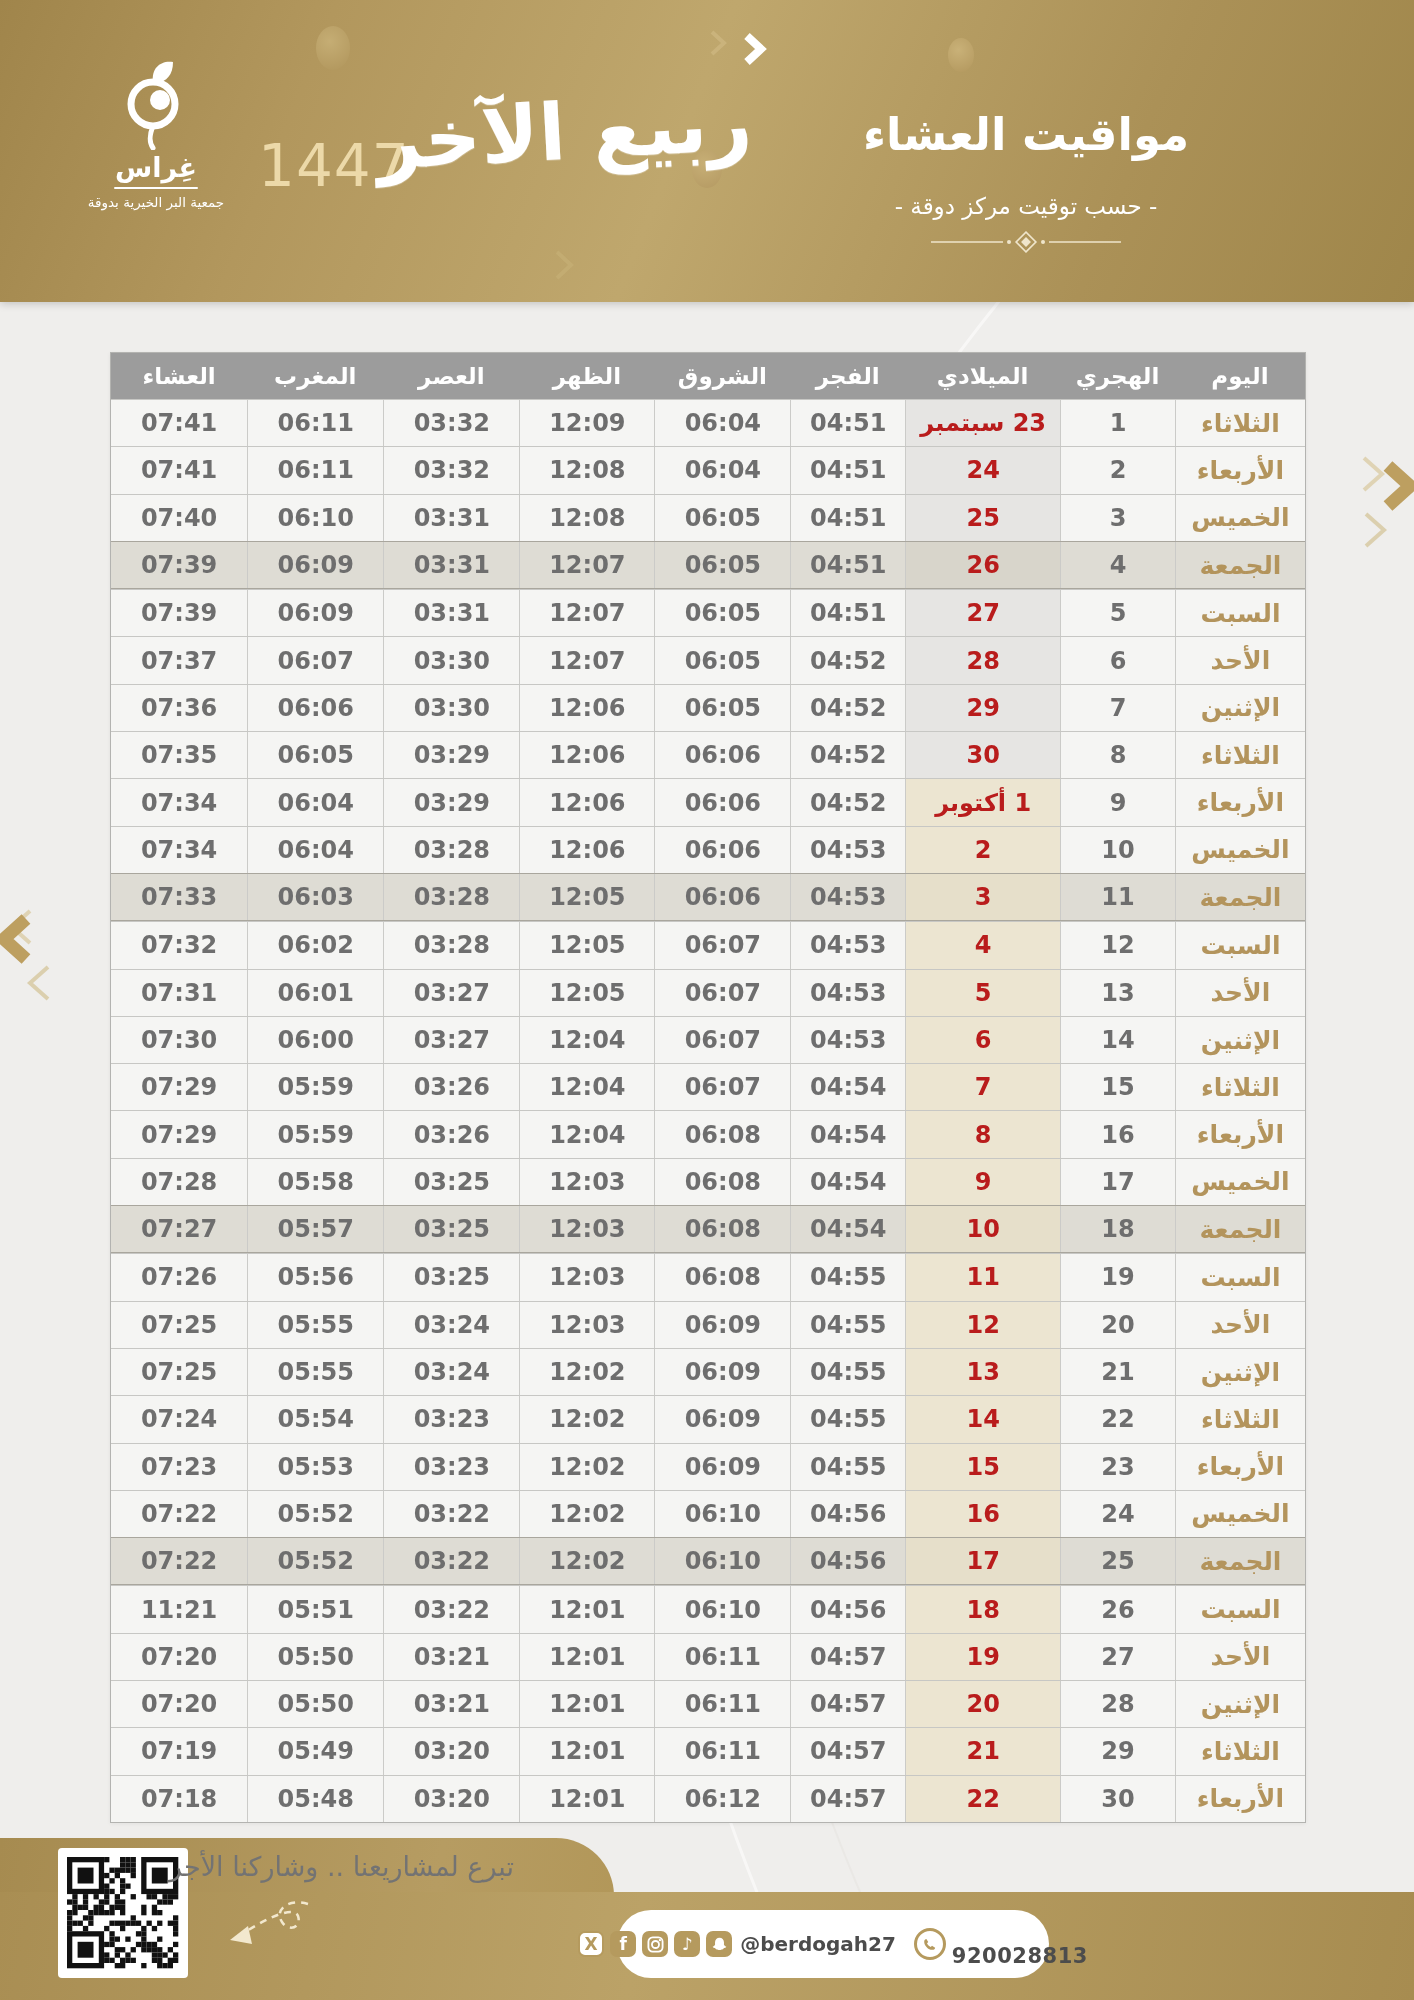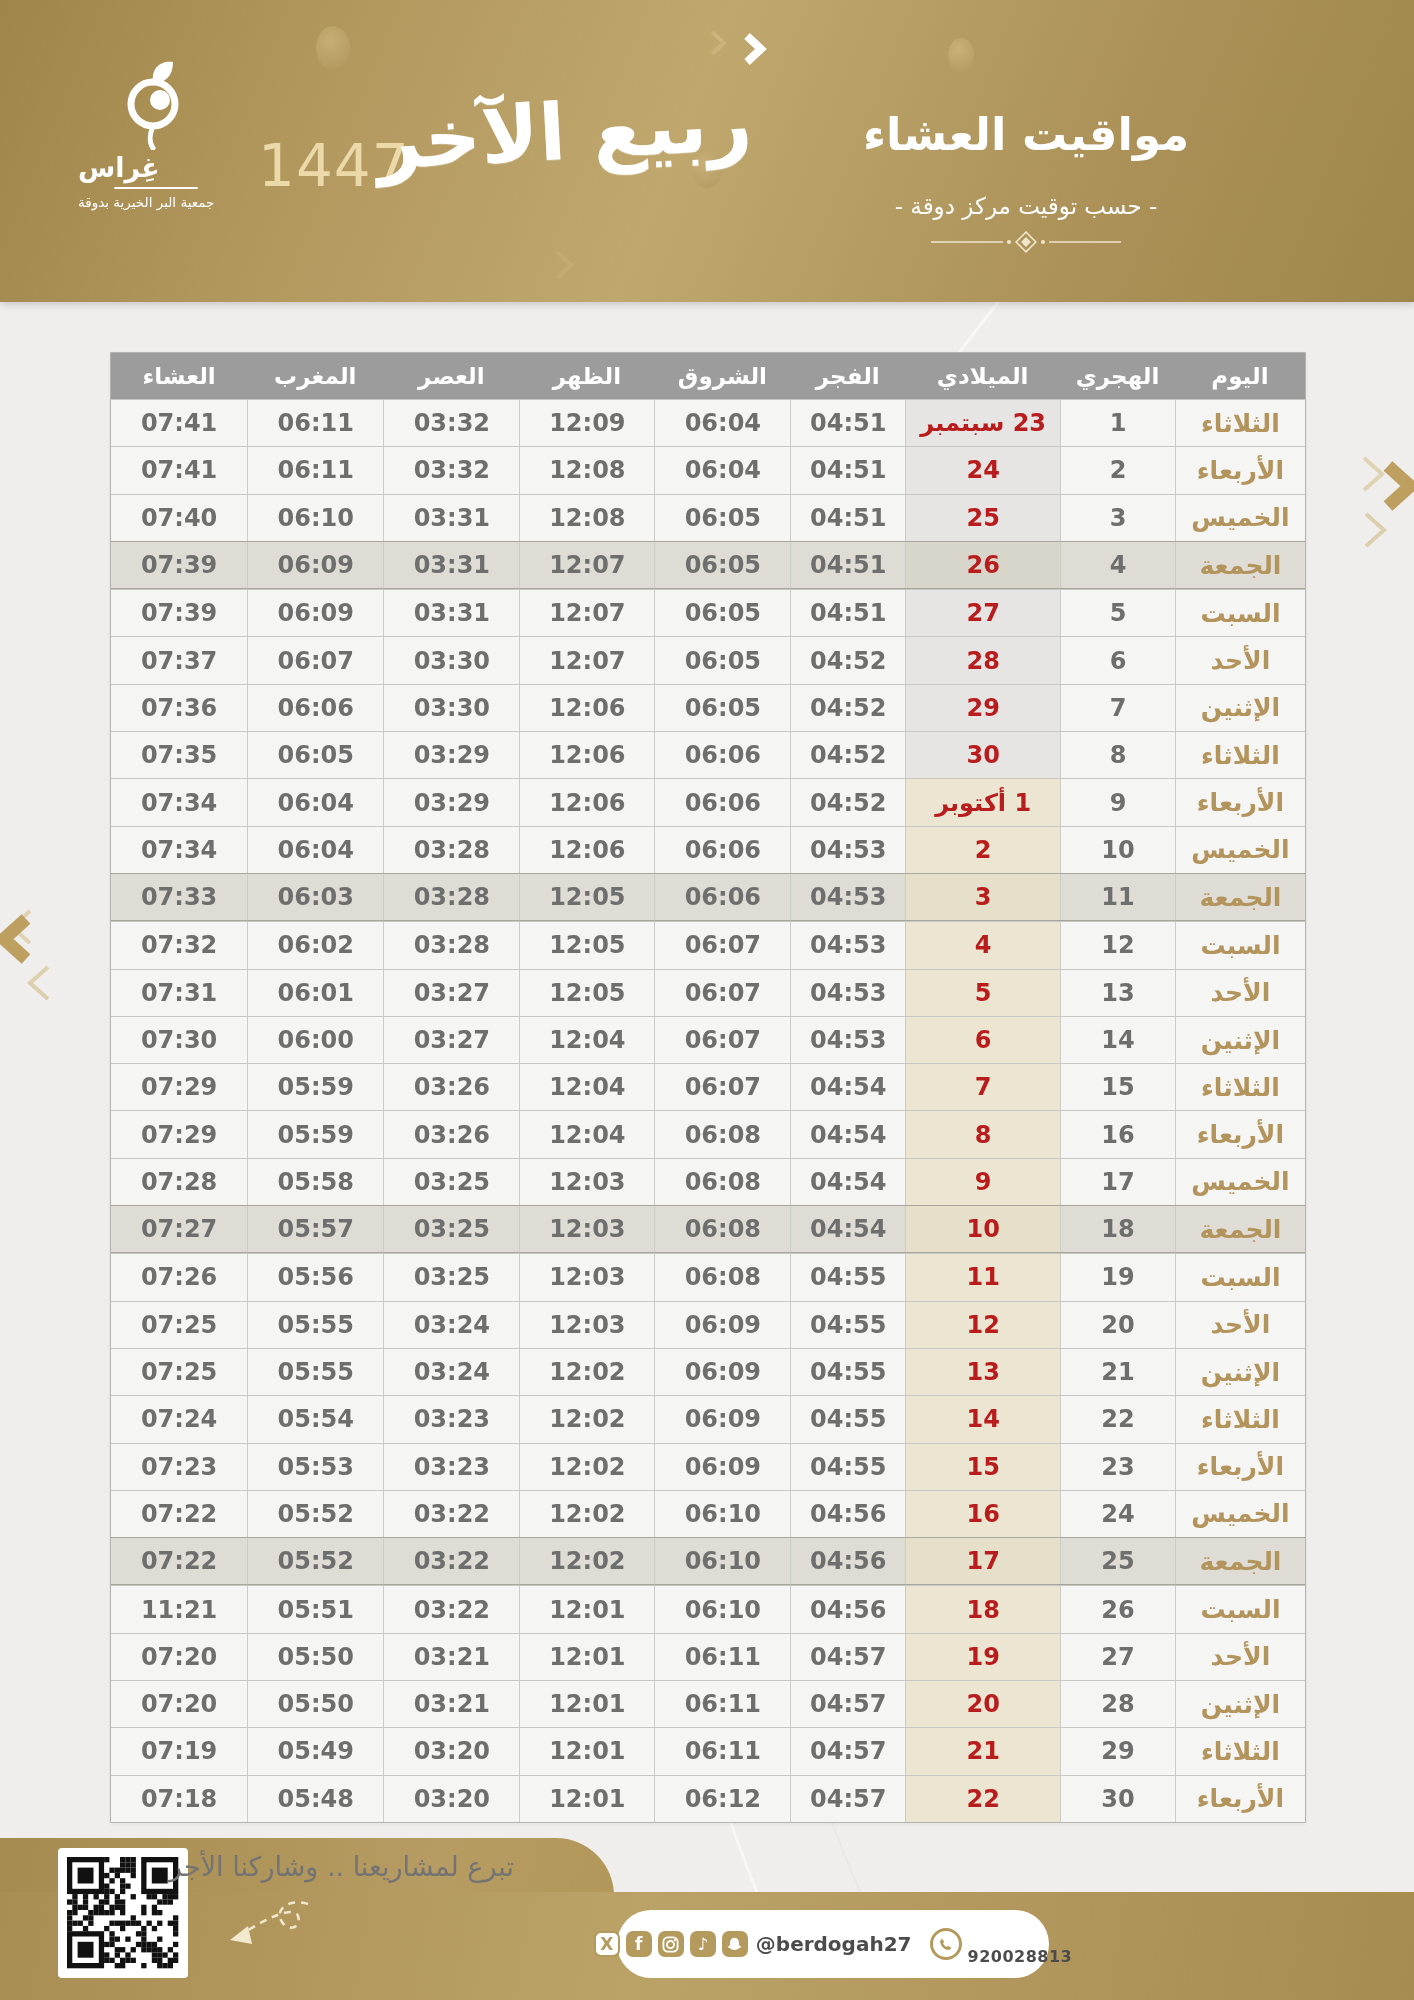--- a/index.html
+++ b/index.html
@@ -10,21 +10,21 @@
 
   
   .hdr{position:absolute;top:0;left:0;right:0;height:302px;
        background:linear-gradient(112deg,#a0854b 0%,#b2975d 22%,#bfa76d 48%,#ab9157 78%,#9f864a 100%);
        box-shadow:0 2px 8px rgba(0,0,0,.18);}
   .hdr .bubble{position:absolute;border-radius:50%;}
   .b1{left:316px;top:26px;width:34px;height:44px;background:radial-gradient(circle at 40% 35%,#c5ad74,#b0955b);}
   .b2{left:948px;top:38px;width:26px;height:34px;background:radial-gradient(circle at 40% 35%,#c9b178,#b2975d);}
   .b3{left:692px;top:150px;width:30px;height:38px;background:radial-gradient(circle at 40% 35%,#c7af76,#b49962);}
 
-  .brand{position:absolute;left:78px;top:58px;width:156px;text-align:left;color:#fff;}
+  .brand{position:absolute;left:78px;top:58px;width:156px;text-align:center;color:#fff;}
   .brand svg{display:block;margin:0 auto;}
   .brand-name{font-size:27px;font-weight:bold;margin-top:2px;}
   .brand-rule{width:84px;height:2px;background:#fff;border-radius:2px;margin:4px auto 5px;}
   .brand-org{font-size:13.5px;letter-spacing:.3px;white-space:nowrap;}
 
   .callig{position:absolute;left:388px;top:26px;width:352px;height:212px;color:#fff;
           display:flex;align-items:center;justify-content:center;
           font-size:78px;font-weight:bold;line-height:.95;transform:rotate(-3deg);
           text-shadow:0 1px 0 rgba(255,255,255,.25);white-space:nowrap;}
   .year{position:absolute;left:258px;top:132px;font-size:58px;font-weight:normal;color:#ecd9a9;letter-spacing:1px;}
@@ -68,21 +68,21 @@
           font-weight:normal;font-size:27px;white-space:nowrap;}
   .d-arrow{position:absolute;left:196px;top:1896px;}
   .pill{position:absolute;left:617px;top:1910px;width:432px;height:68px;background:#fff;border-radius:36px;
         display:flex;align-items:center;justify-content:center;gap:6px;direction:ltr;padding:0 10px;box-sizing:border-box;}
   .sic{width:26px;height:26px;border-radius:7px;background:#b59a5e;color:#fff;flex:0 0 auto;
        display:flex;align-items:center;justify-content:center;font-weight:bold;font-size:17px;}
   .sic.outline{background:#fff;border:2px solid #b59a5e;color:#b59a5e;width:22px;height:22px;}
   .handle{color:#4c4c4c;font-size:20px;font-weight:bold;margin:0 4px 0 2px;}
   .wa{width:26px;height:26px;border-radius:50%;border:3px solid #b59a5e;display:flex;align-items:center;
       justify-content:center;flex:0 0 auto;margin-left:8px;}
-  .phone{color:#4c4c4c;font-size:16px;font-weight:bold;letter-spacing:.5px;margin-top:24px;}
+  .phone{color:#4c4c4c;font-size:21px;font-weight:bold;letter-spacing:.5px;margin-top:24px;}
 </style>
 </head>
 <body>
 
 <div class="page">
 
   <svg class="texture" width="1414" height="2000" viewBox="0 0 1414 2000">
     <path d="M1000 300 C 600 800, 520 1300, 760 1900" fill="none" stroke="#ffffff" stroke-width="3" opacity="0.55"></path>
     <path d="M1100 400 C 700 900, 620 1400, 900 1980" fill="none" stroke="#e6e4e1" stroke-width="2" opacity="0.6"></path>
     <path d="M250 700 C 500 1000, 420 1500, 120 1750" fill="none" stroke="#ffffff" stroke-width="2" opacity="0.45"></path>

